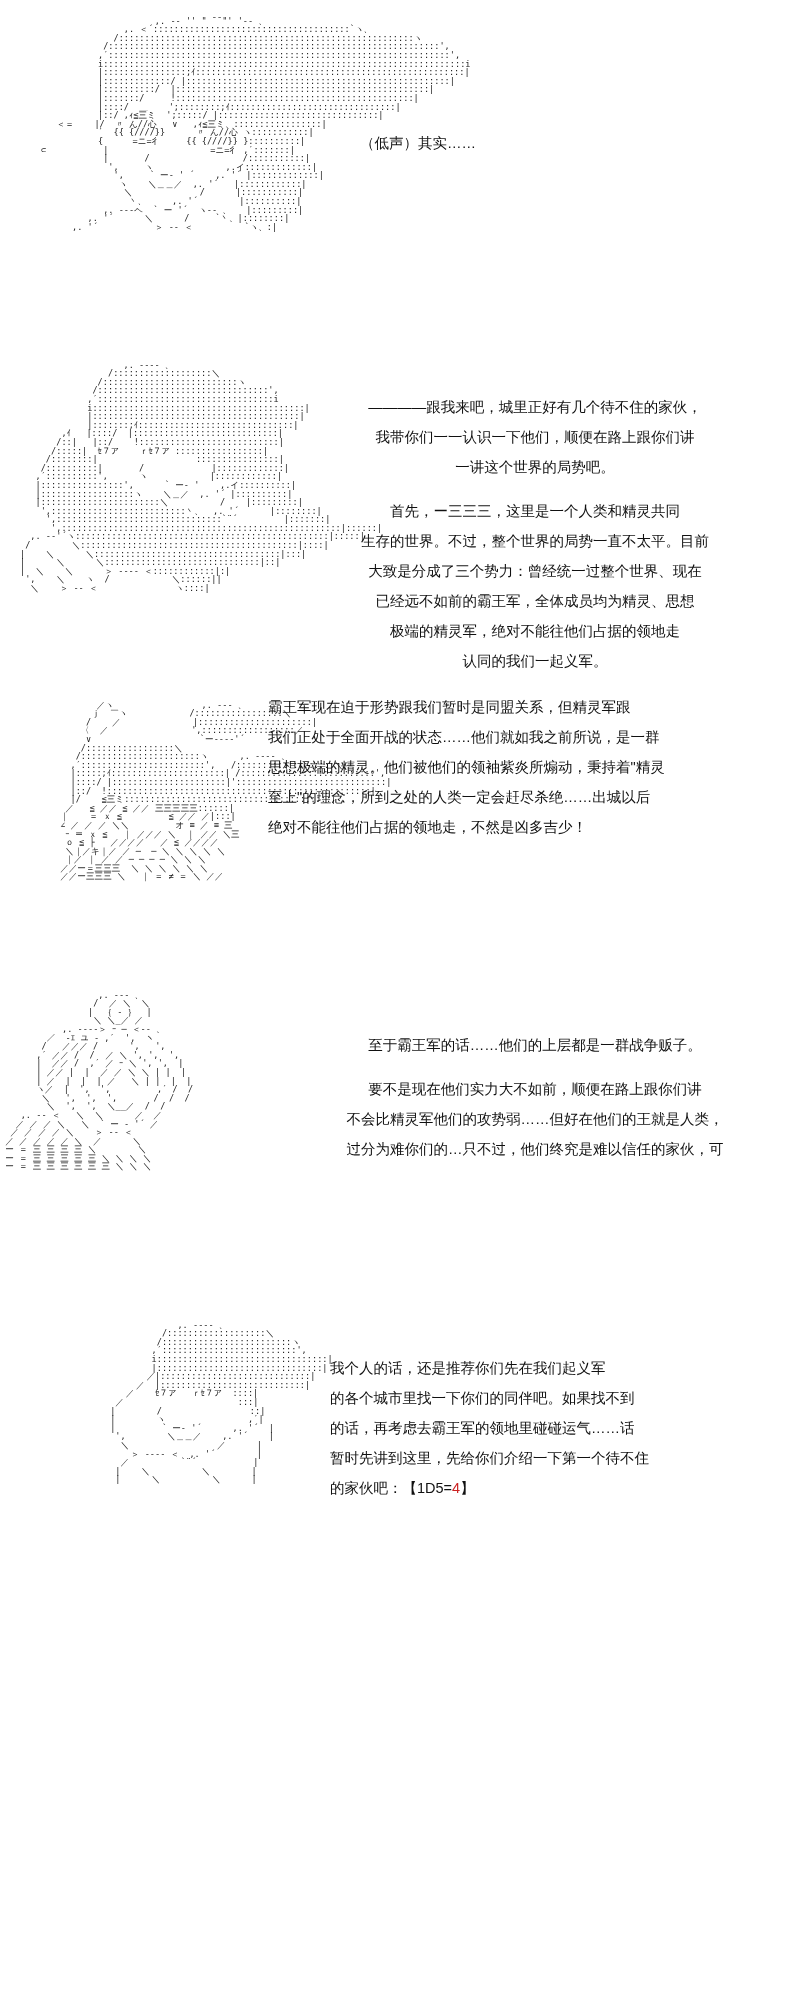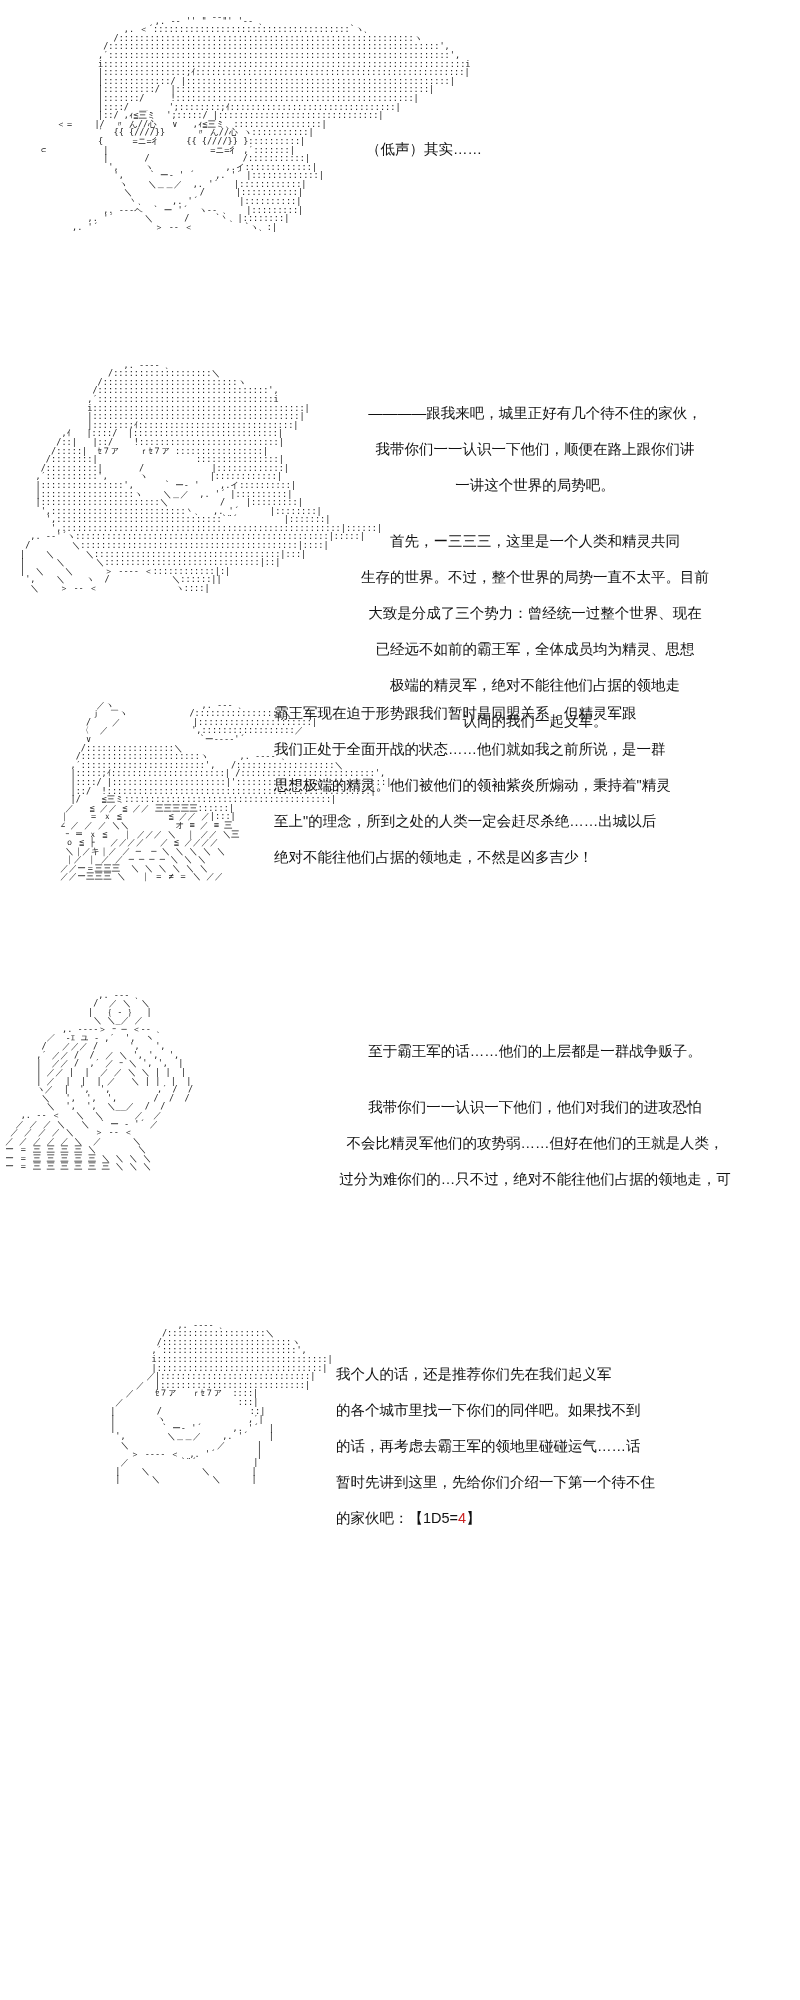--- a/index.html
+++ b/index.html
@@ -45,21 +45,21 @@
   }
 
   .text {
     position: absolute;
     font-family: "Liberation Sans", sans-serif;
     font-size: 14.5px;
     line-height: 30px;
     color: #111111;
   }
   .text p {
-    margin: 6px;
+    margin: 0;
   }
   .t-right { text-align: center; }
   .t-left  { text-align: left; }
 
   .dice-val {
     color: #cc2222;
   }
 
   
   #panel-1 { height: 352px; }
@@ -217,23 +217,23 @@
     ,. -‐ ＜   ＼  ＼      ／  ／
    ／ ／ ／ ＼   ＼  ` ー ‐ '´ ／
   ／ ／ ／ ／ ＼    ＞ -‐ ＜
  ／ ／ ／ ／ ／ ＼  ／      ＼
  ー ＝ 三 三 三 三 ＼        ＼
  ー ＝ 三 三 三 三 三 ＼ ＼ ＼ ＼
  ー ＝ 三 三 三 三 三 三 ＼ ＼ ＼</pre>
       <div class="text t-right">
         <p>至于霸王军的话……他们的上层都是一群战争贩子。</p>
         <p style="height:14px"></p>
-        <p>我带你们一一认识一下他们，他们对我们的进攻恐怕</p>
+        <p>要不是现在他们实力大不如前，顺便在路上跟你们讲</p>
         <p>不会比精灵军他们的攻势弱……但好在他们的王就是人类，</p>
-        <p>过分为难你们的…只不过，绝对不能往他们占据的领地走，可</p>
+        <p>过分为难你们的…只不过，他们终究是难以信任的家伙，可</p>
       </div>
     </div>
   </section>
 
   <section class="panel" id="panel-5">
     <div class="panel-inner">
       <pre class="aa art">              ,. -‐‐- 、
            /:::::::::::::::::::＼
           /:::::::::::::::::::::::::ヽ
          ,′::::::::::::::::::::::::::',

